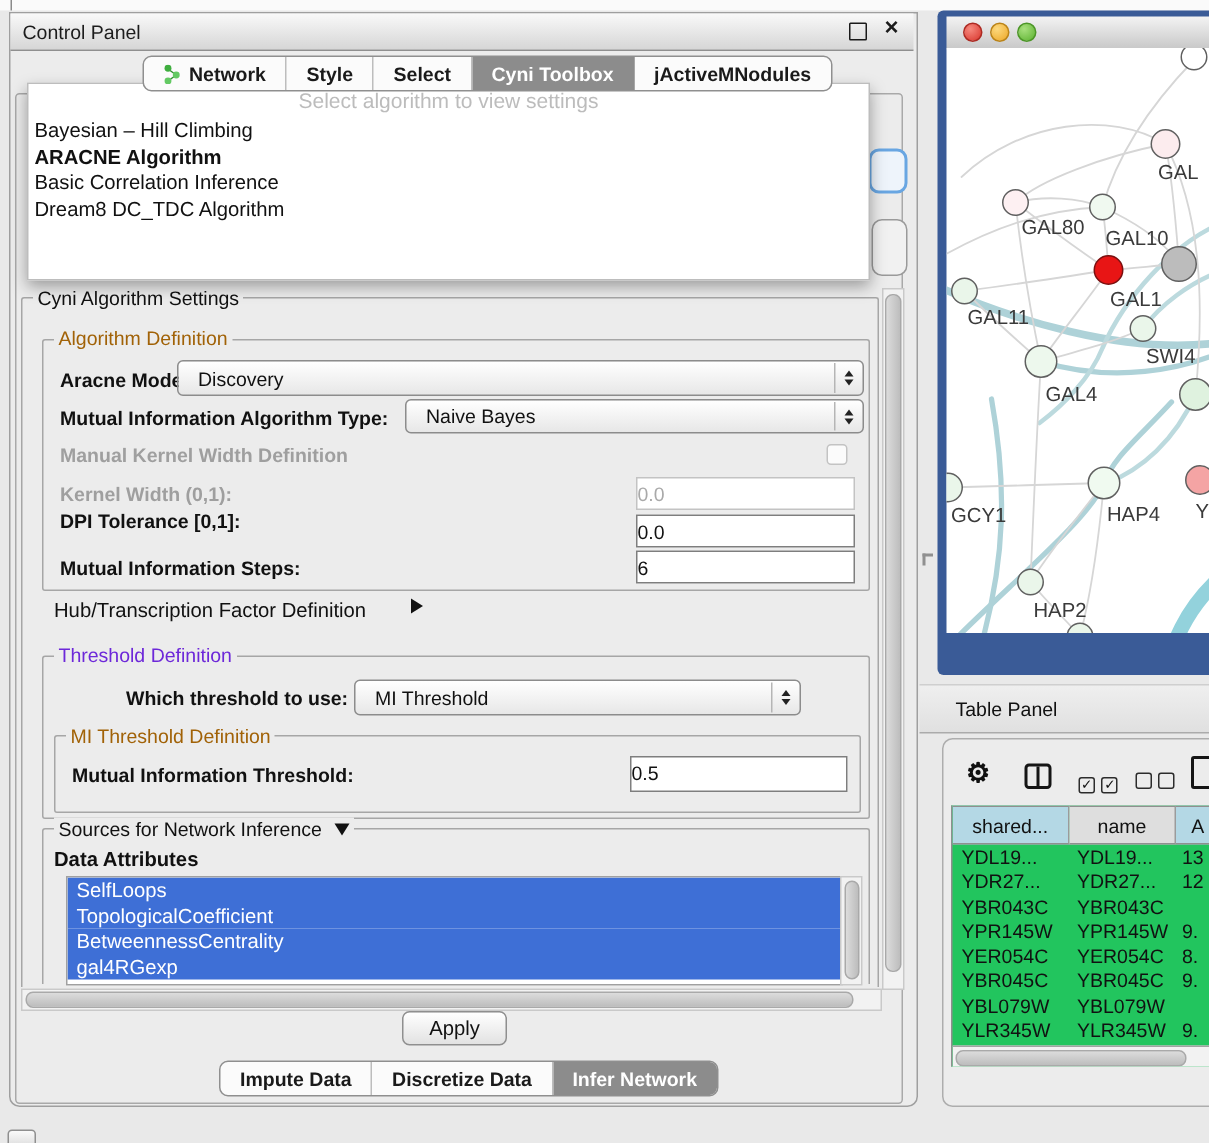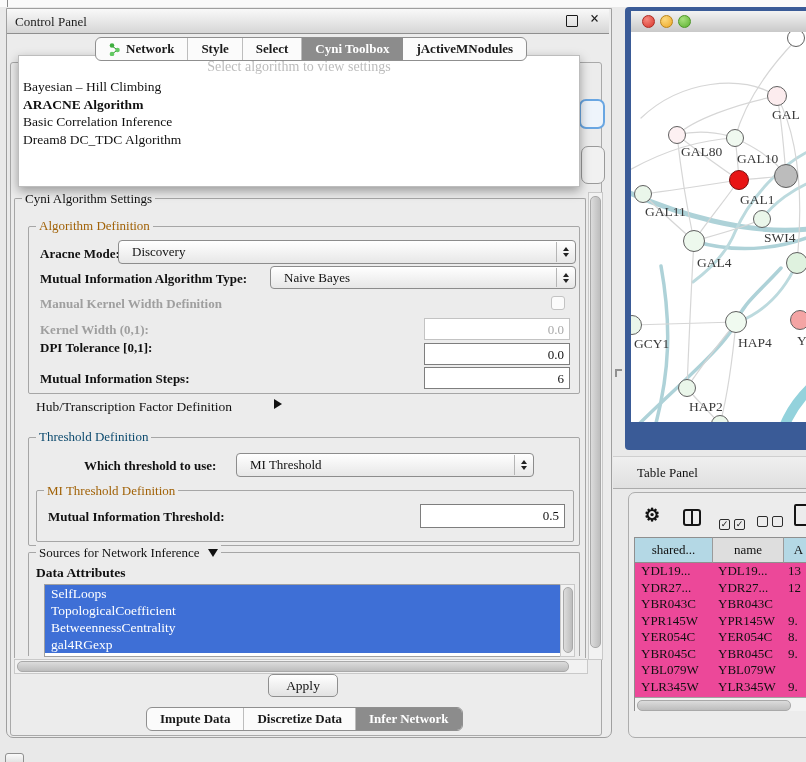--- a/index.html
+++ b/index.html
@@ -1,17 +1,17 @@
 <!DOCTYPE html>
 <html><head>
 <meta charset="utf-8">
 <style>
   html,body{margin:0;padding:0}
   .stage{position:relative;width:806px;height:762px;background:#e9e9e9;overflow:hidden;
-         font-family:Liberation Serif, serif;color:#111}
+         font-family:Liberation Sans, sans-serif;color:#111}
   .a{position:absolute}
   
   .top-strip{left:0;top:0;width:806px;height:7px;background:#fafafa}
   .top-tick{left:7px;top:0;width:1px;height:7px;background:#8a8a8a}
   
   .cp-window{left:6px;top:8px;width:604px;height:728px;background:#ececec;border:1px solid #9f9f9f;
              border-radius:0 0 7px 7px}
   .cp-titlebar{left:7px;top:9px;width:602px;height:24px;background:linear-gradient(#f9f9f9,#d6d6d6);
                border-bottom:1px solid #8f8f8f}
   .cp-title{position:absolute;left:8px;top:5px;font-size:13px;color:#1c1c1c}
@@ -34,25 +34,25 @@
   .popup{left:18px;top:55px;width:560px;height:130px;background:#fff;border:1px solid #bdbdbd;
          box-shadow:0 4px 10px rgba(0,0,0,.35);z-index:40}
   .popup-hint{position:absolute;left:0;top:3px;width:100%;text-align:center;font-size:14px;color:#bcbcbc}
   #popup-items{position:absolute;left:0;top:22px;width:100%}
   .pitem{height:17.5px;line-height:17.5px;font-size:13.5px;padding-left:4px;white-space:nowrap}
   .pitem.bold{font-weight:bold}
   
   .grp{border:1px solid #a6a6a6;border-radius:2px}
   .nobot{border-bottom:none;border-radius:2px 2px 0 0}
   .grp-title{font-size:13px;background:#ececec;padding:0 3px;white-space:nowrap;z-index:2}
-  .blue{color:#a16207}.green{color:#0c4a6e}
+  .blue{color:#a16207}.green{color:#6d28d9}
   .lbl{font-size:13px;white-space:nowrap;line-height:15px}
   .b{font-weight:bold}.dis{color:#9f9f9f}
   
-  .field{background:#fff;border:1px solid #7e7e7e;font-size:13px;text-align:right;box-sizing:border-box;
+  .field{background:#fff;border:1px solid #7e7e7e;font-size:13px;text-align:left;box-sizing:border-box;
          padding:3px 5px 0 0}
   .field.off{border-color:#c3c3c3;color:#a9a9a9}
   .combo{box-sizing:border-box;border:1px solid #8c8c8c;border-radius:4px;background:linear-gradient(#ffffff,#e7e7e7);
          font-size:13px;display:flex;align-items:center;padding-left:13px}
   .stepper{position:absolute;right:1px;top:1px;bottom:1px;width:17px;border-left:1px solid #b5b5b5;
            display:flex;flex-direction:column;align-items:center;justify-content:center;gap:2px}
   .tu{width:0;height:0;border-left:3.5px solid transparent;border-right:3.5px solid transparent;border-bottom:4.5px solid #222}
   .tdn{width:0;height:0;border-left:3.5px solid transparent;border-right:3.5px solid transparent;border-top:4.5px solid #222}
   .checkbox{width:14px;height:14px;border:1.5px solid #c3c3c3;border-radius:3px;background:#fbfbfb;box-sizing:border-box}
   .tri-r{width:0;height:0;border-top:5.5px solid transparent;border-bottom:5.5px solid transparent;border-left:8px solid #111;display:inline-block}
@@ -81,21 +81,21 @@
   .tbl-strip{left:613px;top:456px;width:193px;height:31px;background:linear-gradient(#efefef,#e0e0e0);
              border-top:1px solid #cfcfcf;border-bottom:1px solid #ababab}
   .tbl-strip-title{position:absolute;left:24px;top:8px;font-size:13px}
   .tbl-container{left:628px;top:492px;width:186px;height:244px;background:#ececec;border:1px solid #adadad;border-radius:7px}
   .gear{font-size:18px;font-weight:bold;line-height:18px}
   .colicon{width:18px;height:17px;border:2px solid #151515;border-radius:3px;box-sizing:border-box;display:flex;justify-content:center}
   .colicon i{width:2px;height:100%;background:#151515}
   .cb{width:11px;height:11px;border:1.5px solid #2c2c2c;border-radius:2px;box-sizing:border-box;font-size:9px;
       line-height:8px;text-align:center;display:inline-block}
   .docicon{width:15px;height:22px;border:2px solid #151515;border-radius:2px;box-sizing:border-box}
-  .table-wrap{left:634px;top:537px;width:172px;height:174px;background:#ec4899;border-left:1px solid #8f8f8f;overflow:hidden}
+  .table-wrap{left:634px;top:537px;width:172px;height:174px;background:#22c55e;border-left:1px solid #8f8f8f;overflow:hidden}
   #tbl-header{display:flex}
   .th{height:26px;box-sizing:border-box;border-top:1px solid #8f8f8f;border-bottom:1px solid #8f8f8f;
       border-right:1px solid #9b9b9b;background:#dedede;font-size:13px;display:flex;align-items:center;
       justify-content:center;flex:none;overflow:hidden}
   .th.accent{background:#b4d8e5}
   .trow{display:flex;height:16.5px;align-items:center;font-size:13px}
   .cell{flex:none;overflow:hidden;white-space:nowrap;box-sizing:border-box}
   .c0{padding-left:6px}.c1{padding-left:5px}.c2{padding-left:4px}
   .tbl-hsb{position:absolute;left:0;top:160px;width:172px;height:14px;background:#f2f2f2;border-top:1px solid #a2a2a2}
   .mini-btn{left:5px;top:753px;width:17px;height:12px;border:1px solid #8f8f8f;border-radius:3px;

